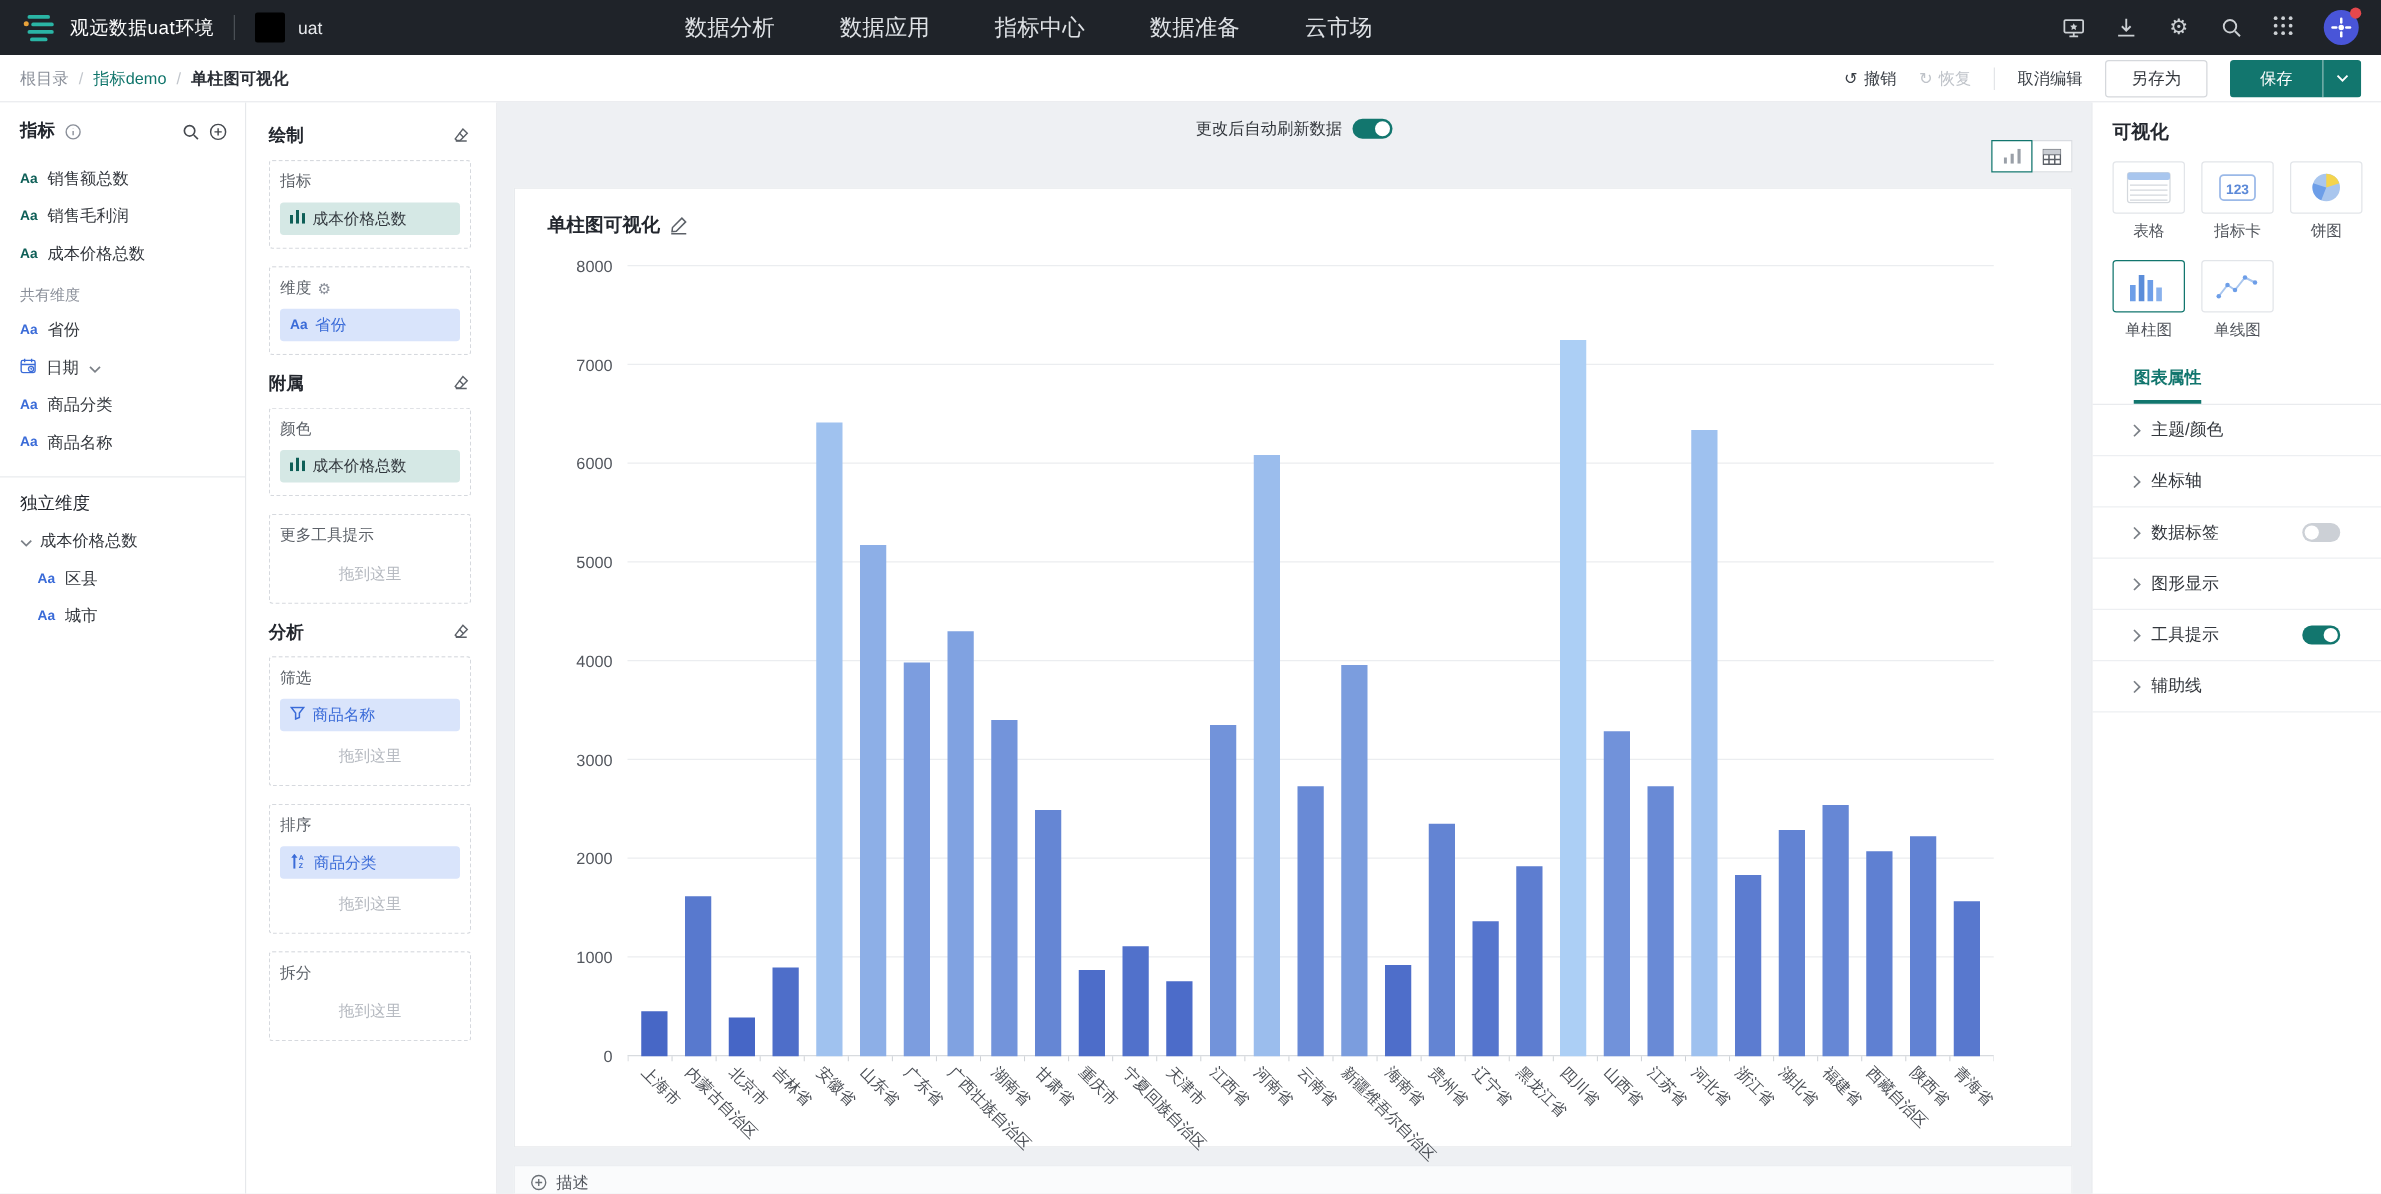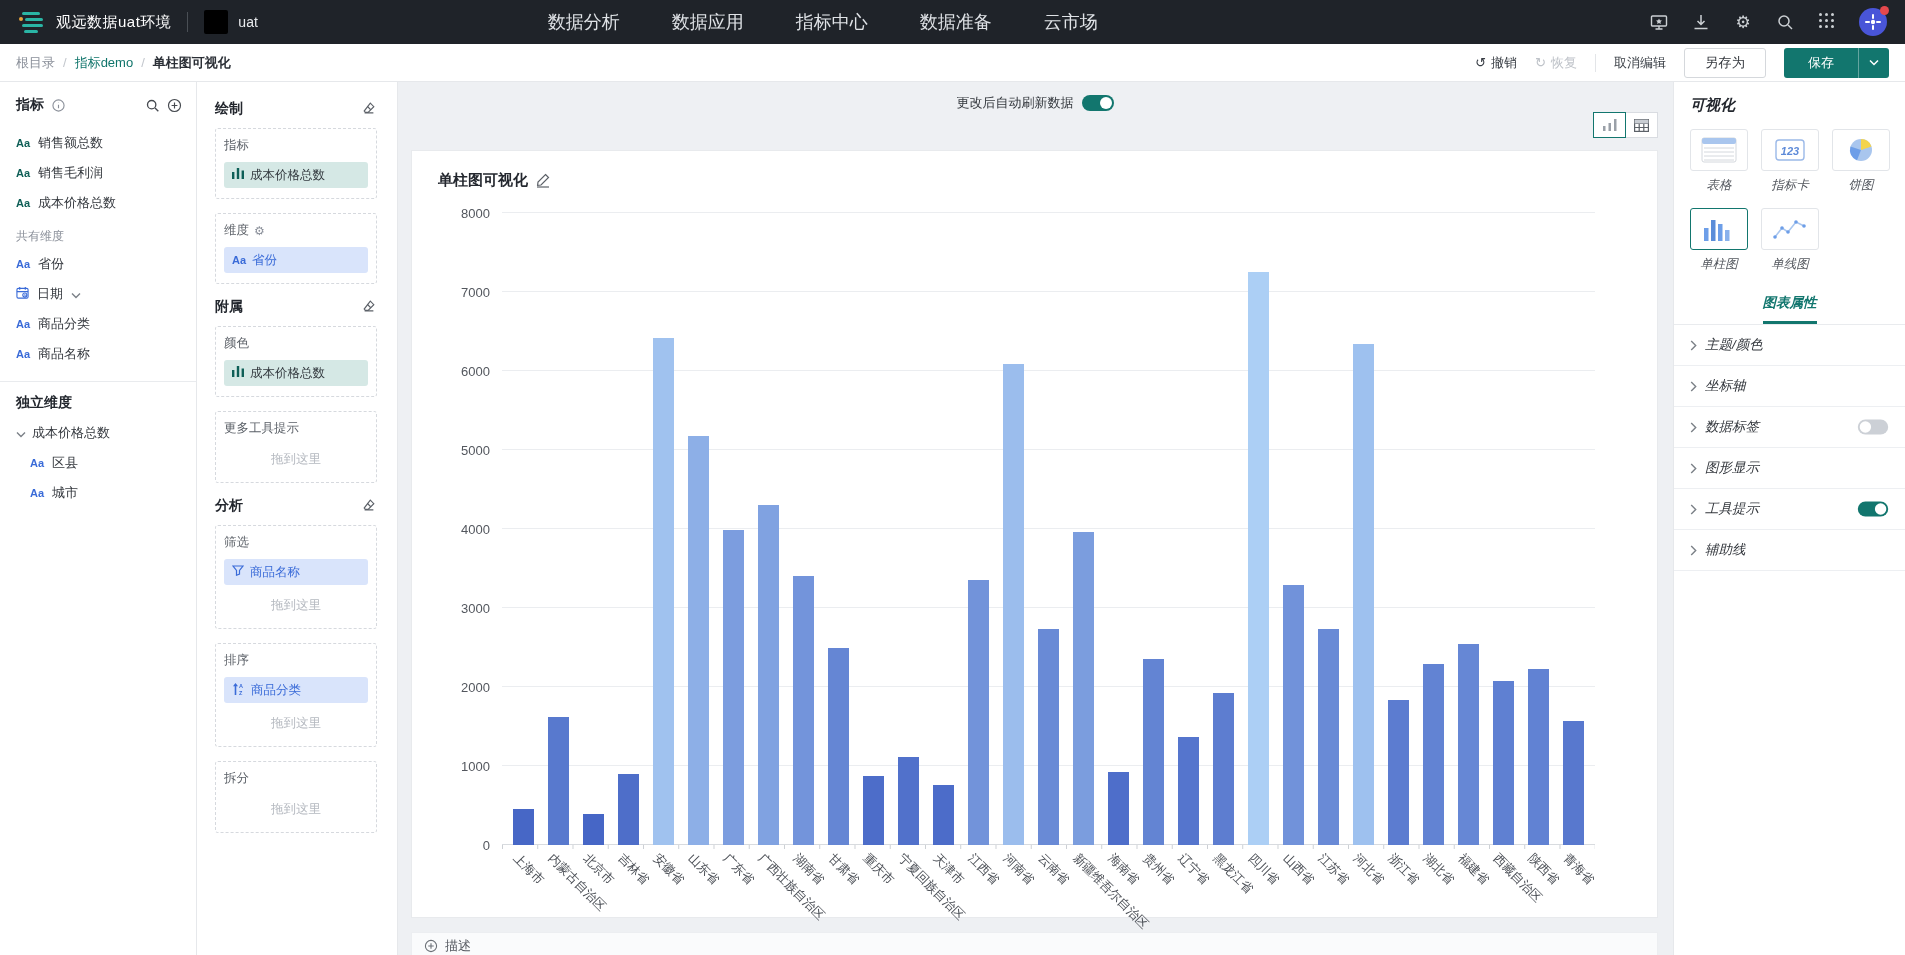--- a/index.html
+++ b/index.html
@@ -43,34 +43,34 @@
   .btn-outline { border:1px solid #d5d8dc; border-radius:3px; padding:5px 20px; background:#fff; color:#33373d; cursor:pointer; }
   .btn-save-group { display:flex; border-radius:3px; overflow:hidden; cursor:pointer; }
   .btn-save { background:#12766e; color:#fff; padding:6px 24px; font-size:13px; }
   .btn-save-caret { background:#12766e; border-left:1px solid rgba(255,255,255,.35); color:#fff; padding:6px 10px; display:flex; align-items:center; }
 
   
   .content { display:flex; height:873px; }
   .left-sidebar { width:197px; background:#fff; border-right:1px solid #e6e8eb; padding:14px 14px 0 16px; flex:0 0 auto; }
   .draw-panel { width:201px; background:#fff; border-right:1px solid #e6e8eb; padding:14px 20px 0 18px; flex:0 0 auto; overflow:hidden; }
   .main { flex:1 1 auto; background:#eef0f3; overflow:hidden; }
-  .right-panel { width:232px; background:#fff; border-left:1px solid #e6e8eb; padding:14px 16px 0 16px; flex:0 0 auto;font-style:italic; }
+  .right-panel { width:232px; background:#fff; border-left:1px solid #e6e8eb; padding:14px 16px 0 16px; flex:0 0 auto; }
 
   
   .lp-head { display:flex; align-items:center; gap:6px; margin-bottom:14px; }
   .lp-title { font-size:14px; font-weight:bold; color:#23272e; }
   .lp-head .spacer { flex:1; }
   .mini-ic { width:16px; height:16px; display:flex; align-items:center; justify-content:center; color:#5c6168; cursor:pointer; }
   .field-row { display:flex; align-items:center; gap:8px; padding:6px 0; font-size:13px; color:#33373d; cursor:pointer; white-space:nowrap; }
   .aa { font-size:11px; font-weight:bold; letter-spacing:0; }
   .aa.metric { color:#0e5f57; }
   .aa.dim { color:#3a6bd8; }
   .group-label { font-size:12px; color:#8a8f99; margin:10px 0 4px; }
   .lp-divider { height:1px; background:#e9ebee; margin:12px -14px 12px -16px; }
-  .lp-sub { font-size:14px; font-weight:bold; color:#23272e; margin-bottom:6px; }
+  .lp-sub { font-size:14px; font-weight:normal; color:#23272e; margin-bottom:6px; }
   .tree-parent { display:flex; align-items:center; gap:6px; font-size:13px; color:#33373d; padding:6px 0; cursor:pointer; }
   .indent { padding-left:14px; }
   .chev { color:#7b8087; }
 
   
   .dp-section-head { display:flex; align-items:flex-start; margin:4px 0 10px;gap:32px; }
   .dp-section-title { font-size:14px; font-weight:bold; color:#23272e; }
   .dp-section-head .spacer { flex:1; }
   .slot { border:1px dashed #d6d9de; border-radius:3px; padding:8px 8px 10px; margin-bottom:14px; }
   .slot-label { font-size:12.5px; color:#5c6168; display:flex; align-items:center; gap:5px; margin-bottom:8px; }
@@ -114,23 +114,23 @@
   .desc-bar { margin:14px 15px 0 13px; background:#fafbfc; border:1px solid #eceef1; height:28px; display:flex; align-items:center; padding:0 12px; gap:7px; font-size:13px; color:#53575e; }
   .desc-bar .plus { color:#6b7076; display:flex; cursor:pointer; }
 
   
   .rp-title { font-size:15px; font-weight:bold; color:#23272e; margin-bottom:14px; }
   .ct-grid { display:grid; grid-template-columns:repeat(3,58px); gap:14px 13px; }
   .ct-card { cursor:pointer; text-align:center; }
   .ct-box { width:58px; height:42px; border:1px solid #e2e5e9; border-radius:3px; background:#fff; display:flex; align-items:center; justify-content:center; }
   .ct-card.sel .ct-box { border:1.5px solid #12766e; }
   .ct-label { font-size:12.5px; color:#53575e; margin-top:6px; white-space:nowrap; }
-  .rp-tabs { margin:20px -16px 0; border-bottom:1px solid #e9ebee; padding:0 33px;text-align:center; }
+  .rp-tabs { margin:20px -16px 0; border-bottom:1px solid #e9ebee; padding:0 33px; }
   .rp-tab { display:inline-block; font-size:13.5px; font-weight:bold; color:#12766e; padding-bottom:9px; border-bottom:3px solid #12766e; cursor:pointer; }
-  .acc-row { display:flex; align-items:center; gap:8px; height:41px; border-bottom:1px solid #edeff2; font-size:13.5px; color:#33373d; cursor:pointer; margin:0 -16px; padding:0 16px; }
+  .acc-row { display:flex; align-items:center; gap:8px; height:41px; border-bottom:1px solid #edeff2; font-size:13.5px; color:#33373d; cursor:pointer; margin:0 -16px; padding:0 32px; }
   .acc-row .spacer { flex:1; }
   .acc-chev { color:#7b8087; display:flex; }
 </style>
 </head>
 <body>
 
 <div class="navbar">
   <div class="logo-mark">
     <span class="dot"></span>
       <span class="bar b1"></span>

